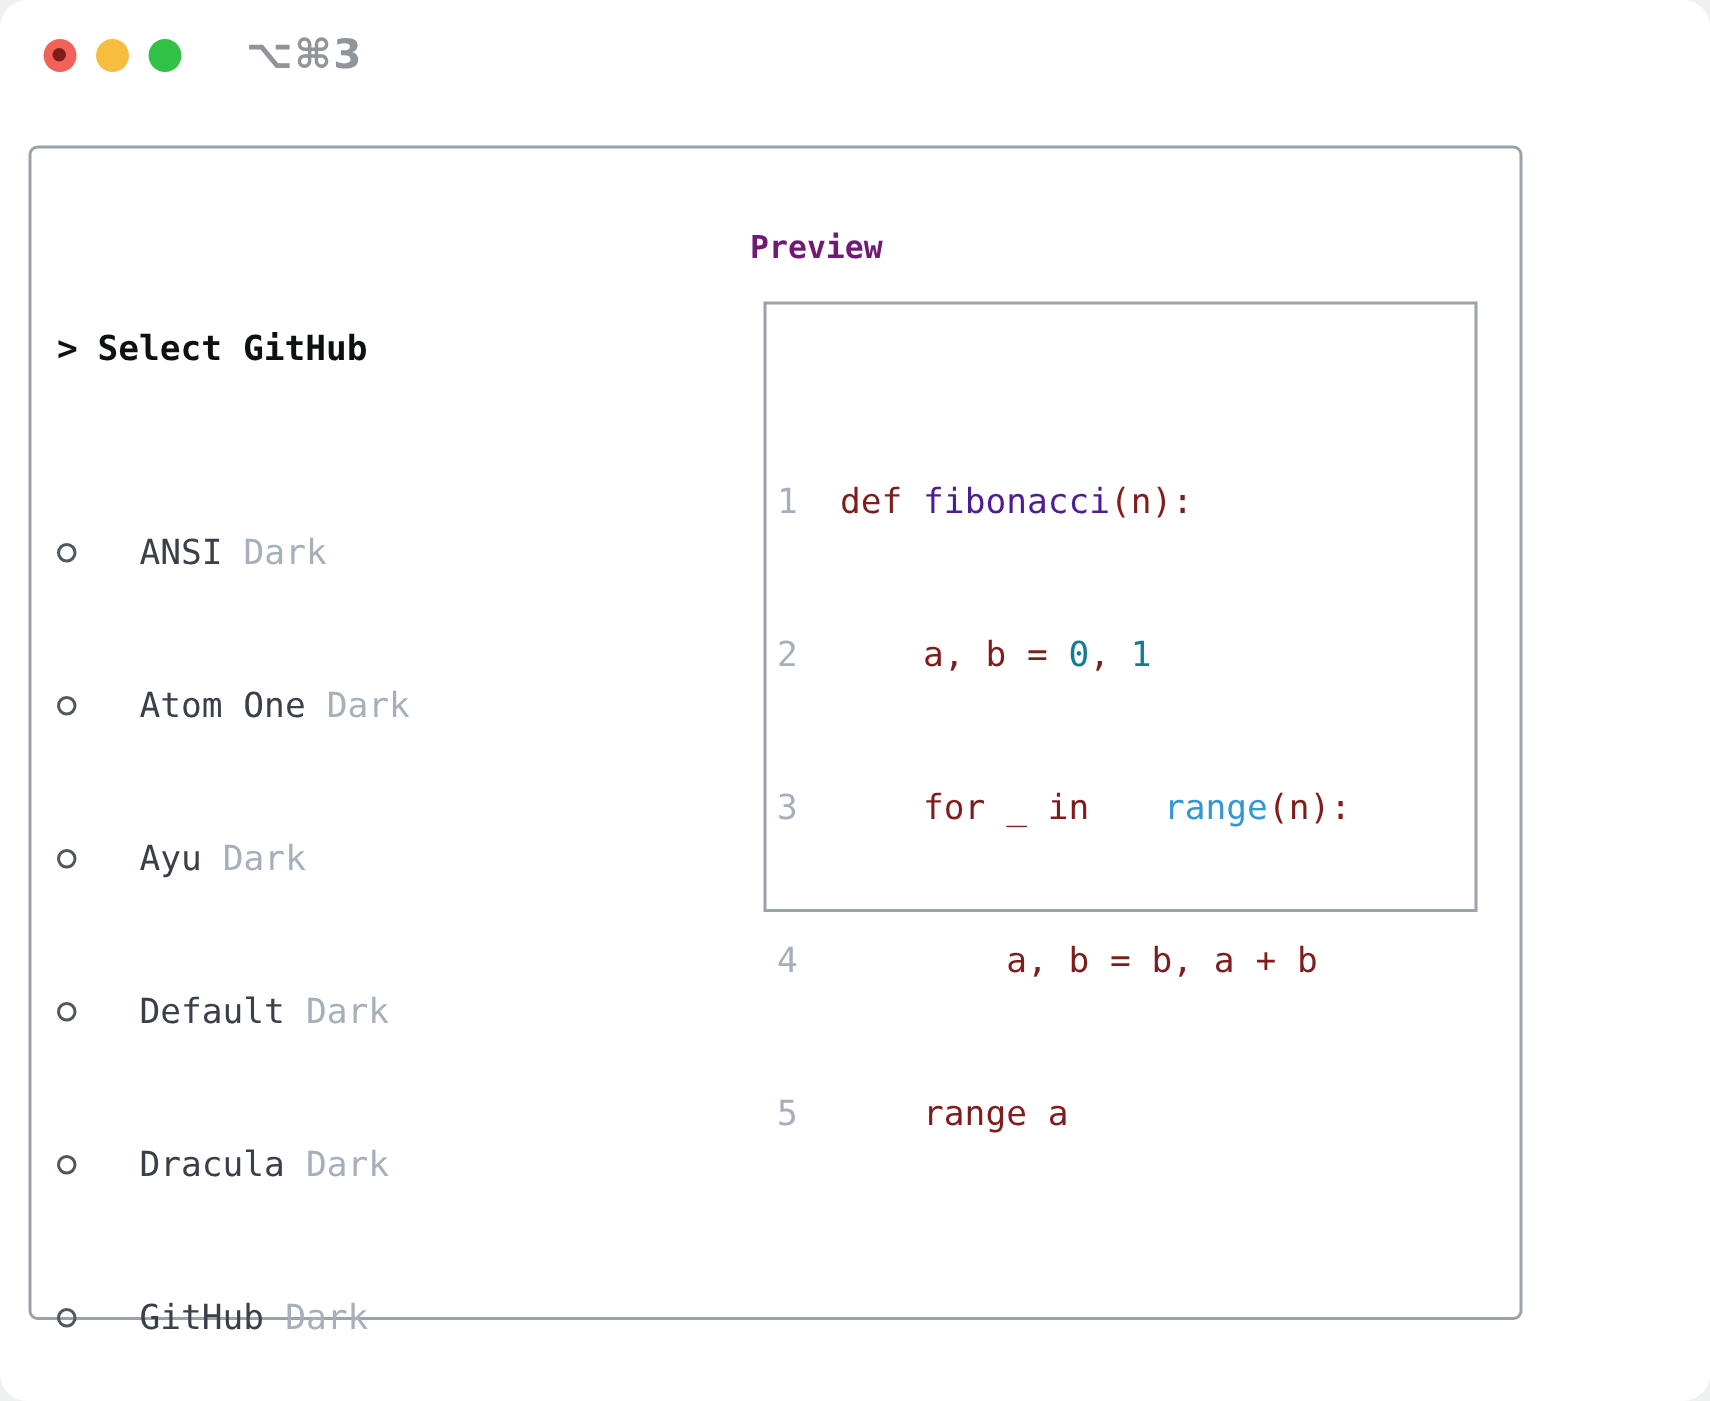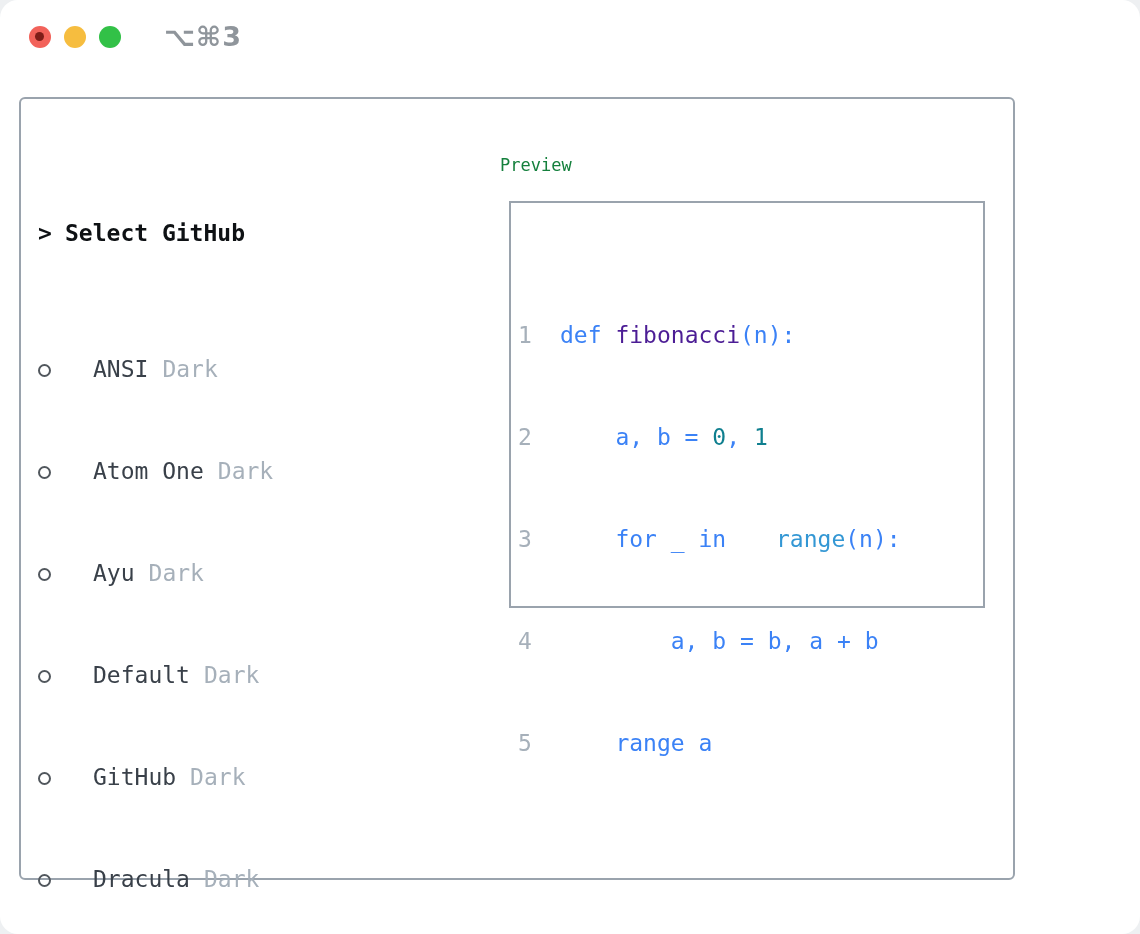--- a/index.html
+++ b/index.html
@@ -29,29 +29,29 @@
   .row { height:34px; }
   .hdr { font-weight:bold; color:#0e1114; }
   .prefix { display:inline-block; width:27px; font-weight:bold; color:#0e1114; }
   .mark { display:inline-block; width:27px; vertical-align:middle; margin-top:-4px; }
   .mark-circle { display:inline-block; width:13px; height:13px; border:2px solid #51575d;
     border-radius:50%; }
   .item-name { color:#394049;margin-left:28px; }
   .item-variant { color:#a6b0ba; margin-left:14px; }
 
   
-  .preview-hdr { position:absolute; left:500px; top:148px; font-size:17px; line-height:34px;
-    font-weight:normal; color:#15803d; }
+  .preview-hdr { position:absolute; left:500px; top:148px; font-size:21px; line-height:34px;
+    font-weight:bold; color:#701a75; }
   .preview-box { position:absolute; left:509px; top:201px; width:476px; height:407px;
     border:2px solid #9aa3ad; background:#ffffff; }
   .code { position:absolute; left:518px; top:250px; font-size:23px; line-height:34px;
     white-space:pre; }
   .cline { height:34px; }
   .ln { display:inline-block; width:42px; color:#a6b0ba; }
-  .seg-code { color:#3b82f6;text-align:right; }
+  .seg-code { color:#7f1d1d;text-align:right; }
   .seg-func { color:#4c1d95; }
   .seg-num  { color:#0f7f8f; }
   .seg-blue { color:#3397d4;margin-left:36px; }
 </style>
 </head>
 <body>
 
 <div class="window">
 
   <div class="tl tl-red"></div>
@@ -61,22 +61,22 @@
 
   <div class="panel"></div>
 
   <div class="left-col">
     <div class="row hdr"><span class="prefix">&gt;</span><span>Select GitHub</span></div>
 
     <div class="row item"><span class="mark"><span class="mark-circle"></span></span><span class="item-name">ANSI</span><span class="item-variant">Dark</span></div>
     <div class="row item"><span class="mark"><span class="mark-circle"></span></span><span class="item-name">Atom One</span><span class="item-variant">Dark</span></div>
     <div class="row item"><span class="mark"><span class="mark-circle"></span></span><span class="item-name">Ayu</span><span class="item-variant">Dark</span></div>
     <div class="row item"><span class="mark"><span class="mark-circle"></span></span><span class="item-name">Default</span><span class="item-variant">Dark</span></div>
+    <div class="row item"><span class="mark"><span class="mark-circle"></span></span><span class="item-name">Dracula</span><span class="item-variant">Dark</span></div>
     <div class="row item"><span class="mark"><span class="mark-circle"></span></span><span class="item-name">GitHub</span><span class="item-variant">Dark</span></div>
-    <div class="row item"><span class="mark"><span class="mark-circle"></span></span><span class="item-name">Dracula</span><span class="item-variant">Dark</span></div>
     
     
     
     
     
     
 
     
 
     

